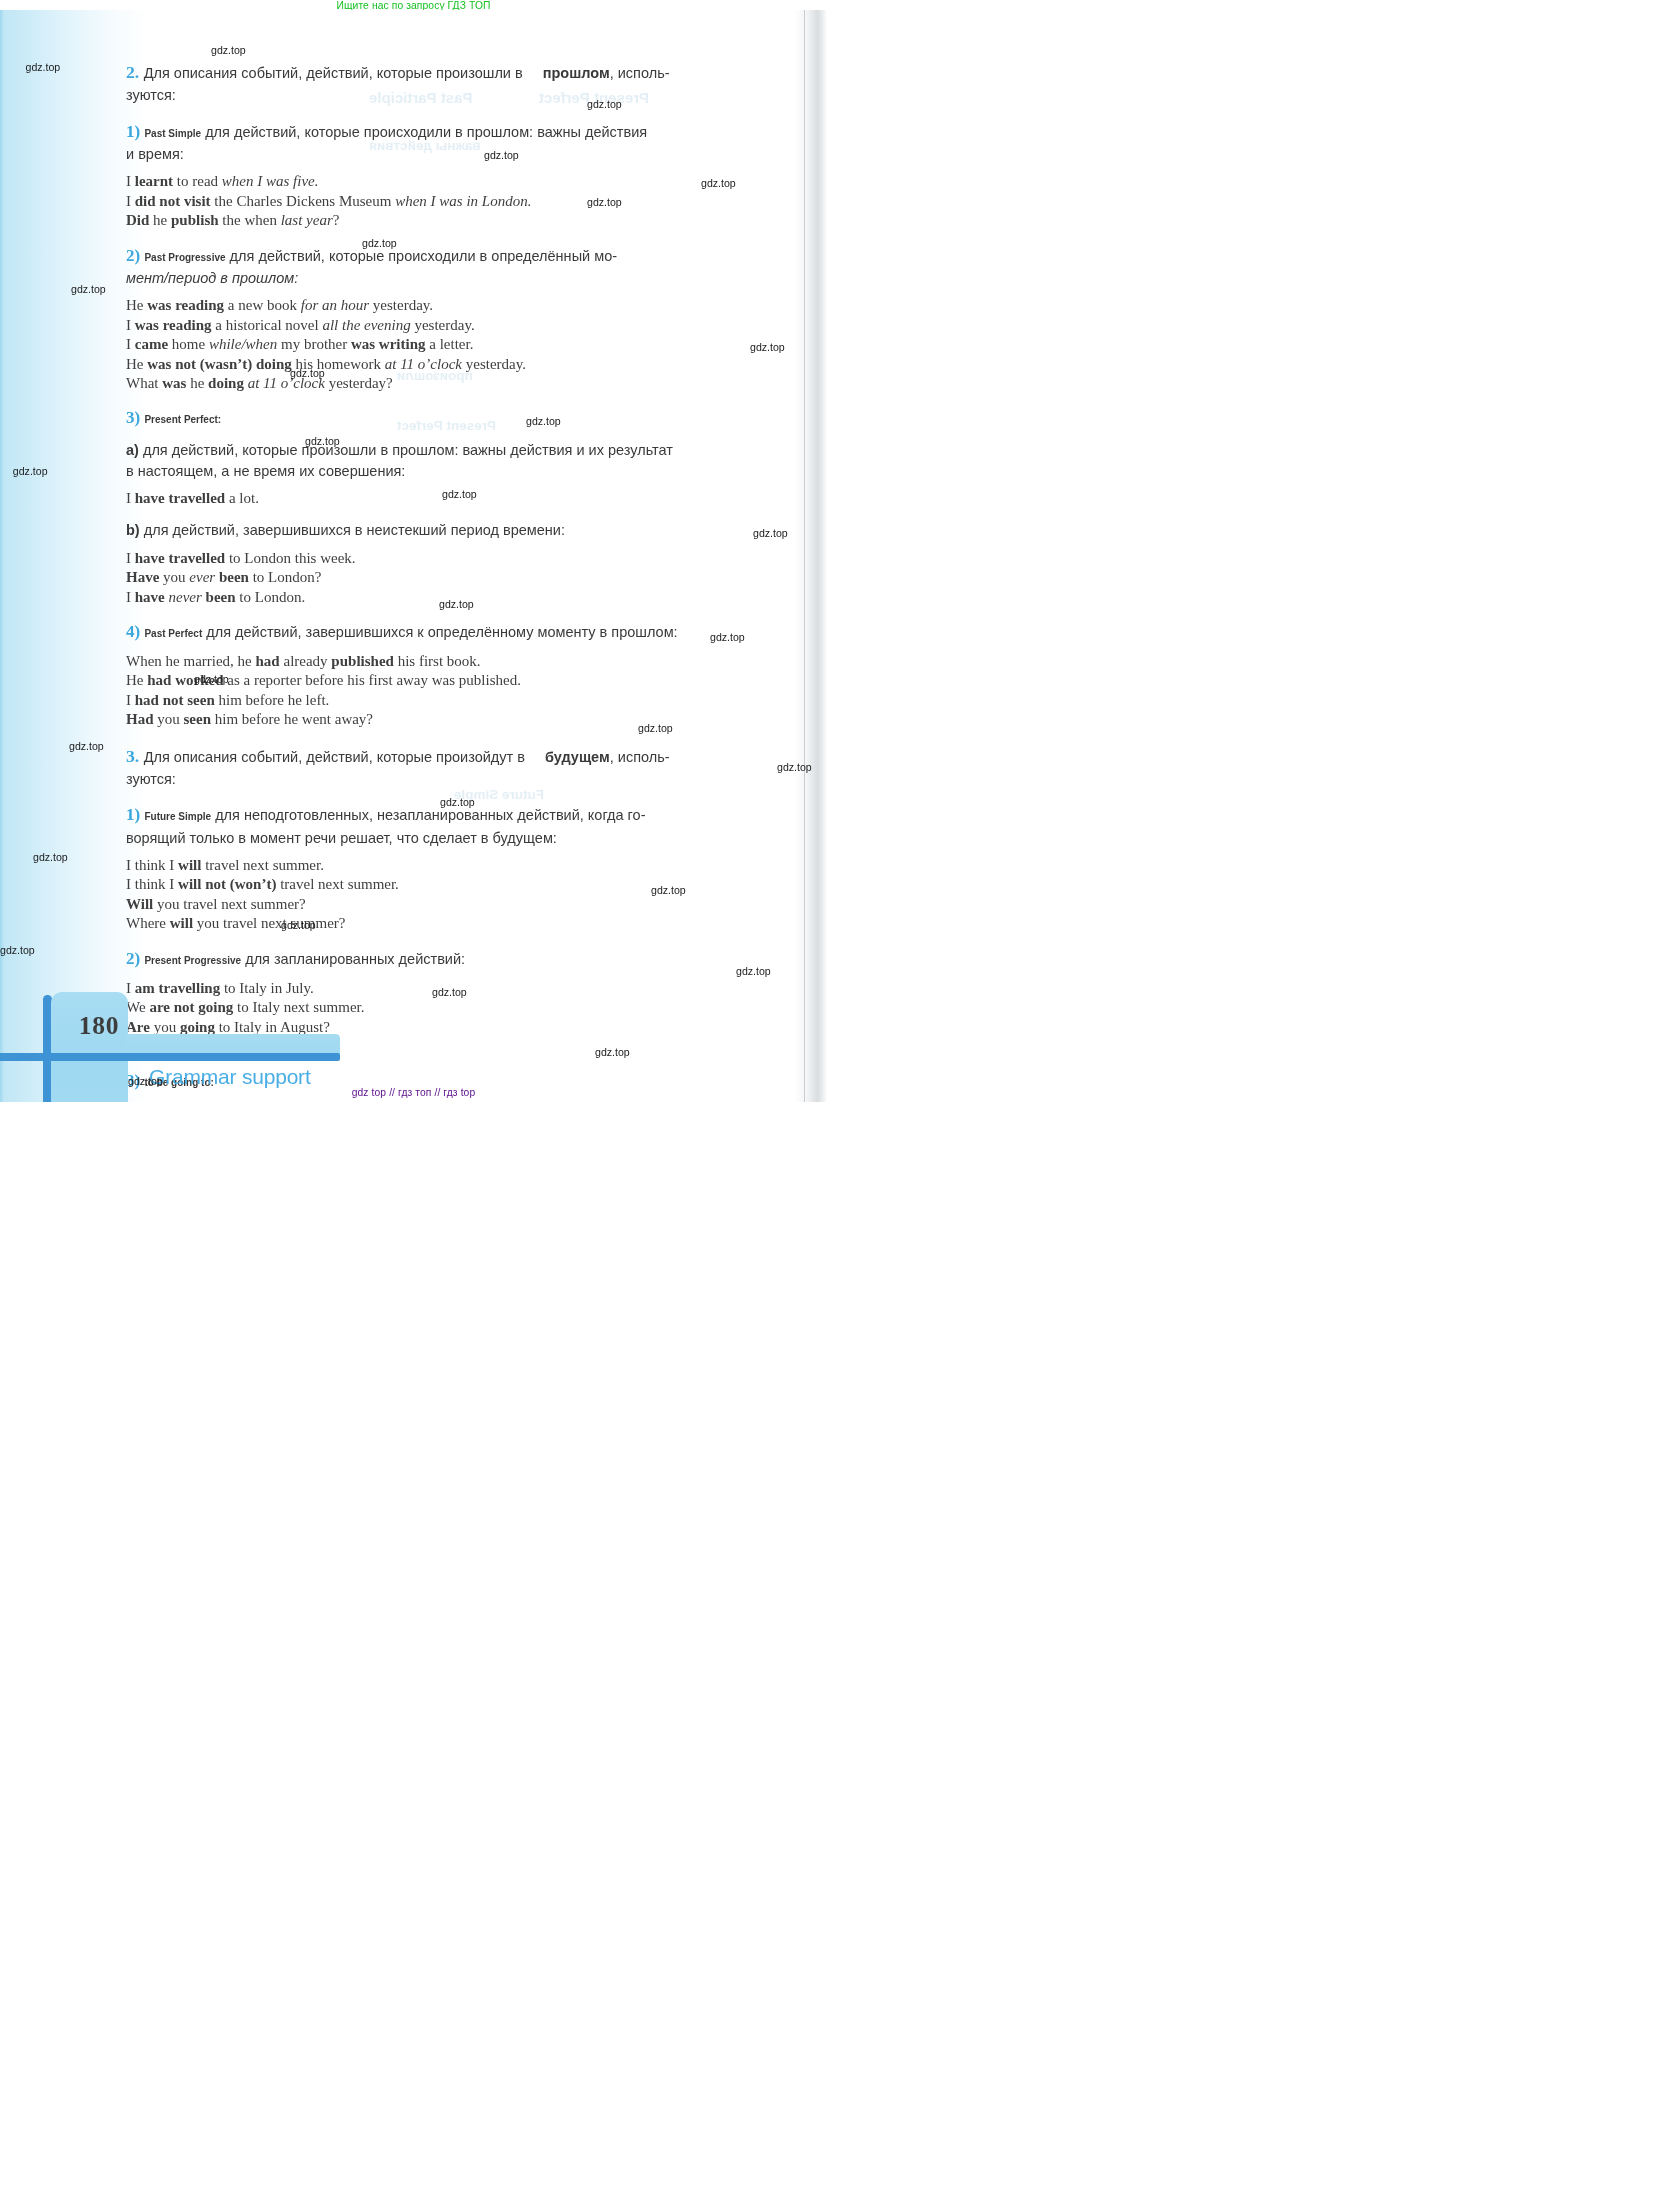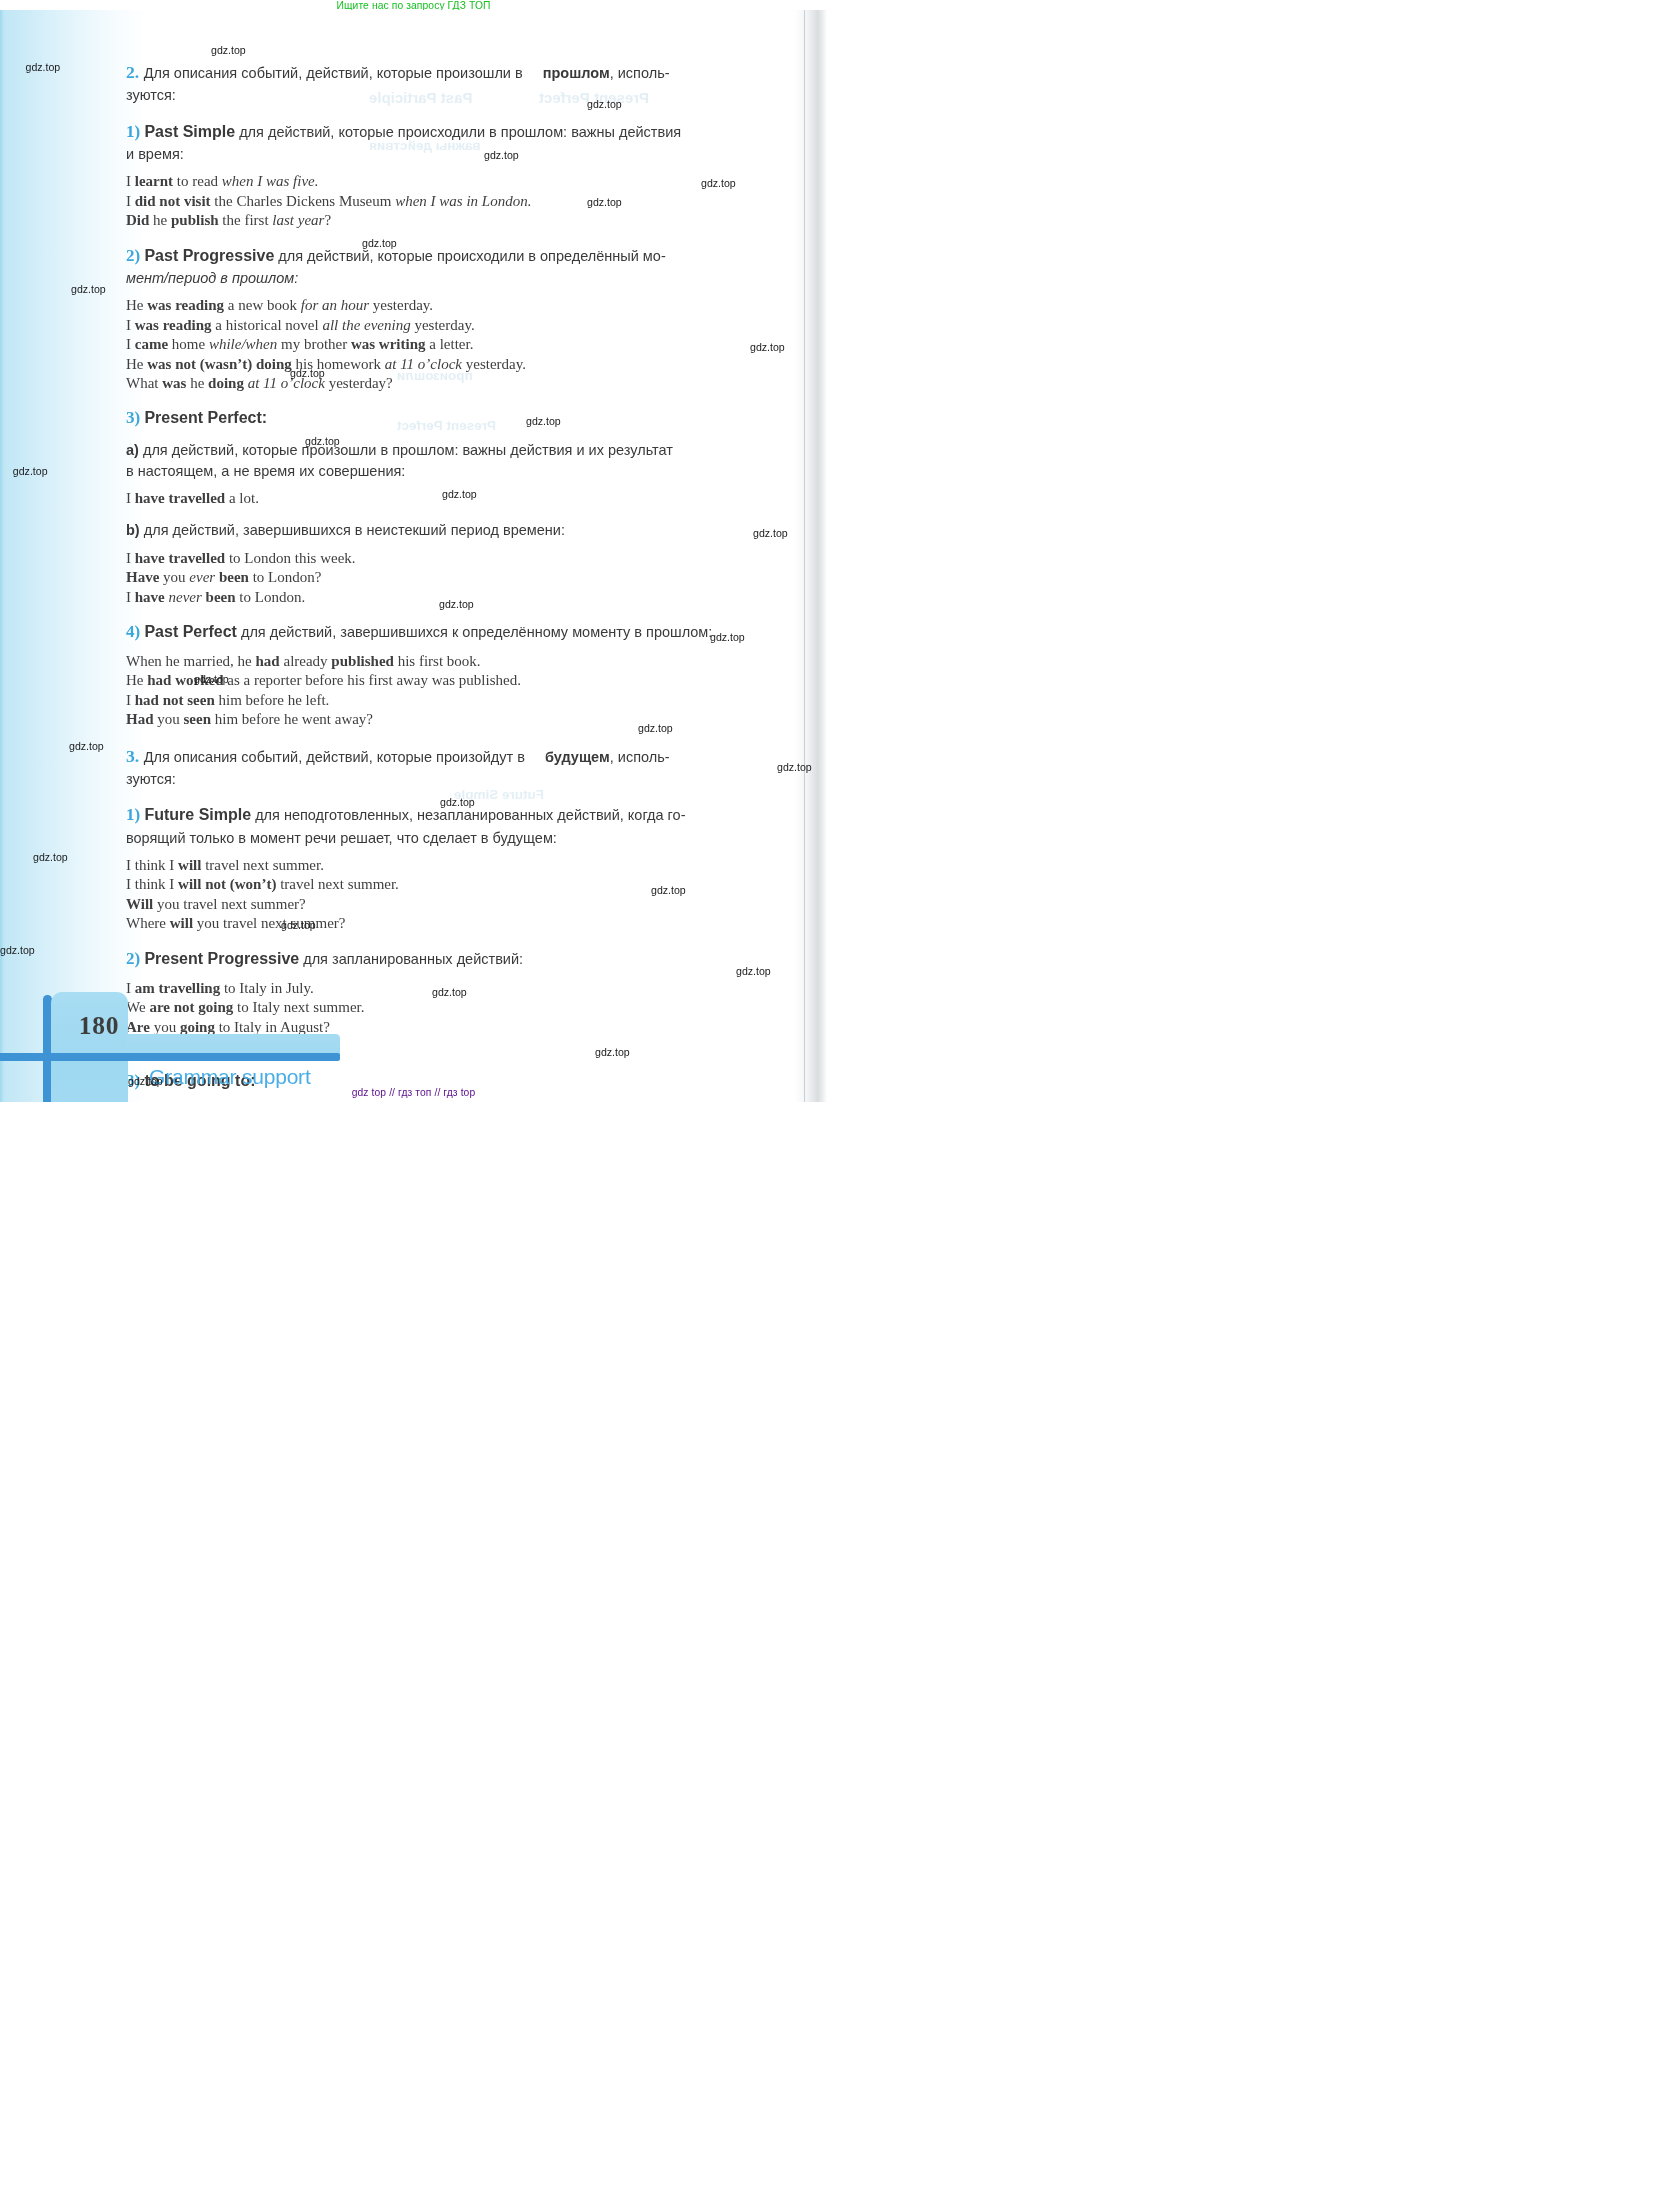--- a/index.html
+++ b/index.html
@@ -109,21 +109,21 @@
   .sub-marker {
     color: #3ba7dd;
     font-weight: bold;
     font-family: "Liberation Serif", serif;
     font-size: 17px;
   }
   .tense-name {
     font-weight: bold;
     color: #3a3a3a;
     font-family: "Liberation Sans", sans-serif;
-    font-size: 16px;
+    font-size: 10px;
   }
   .ru-bold { font-weight: bold; padding-left: 16px; }
 
   .ex {
     font-family: "Liberation Serif", serif;
     font-size: 15px;
     color: #3f3f3f;
     line-height: 1.30;
     margin: 0;
     white-space: nowrap;
@@ -230,21 +230,21 @@
 
   <div id="content">
       <p class="para ru" style="margin-bottom: 0px; line-height: 1.42;"><span class="num-marker">2.  </span><span>Для описания событий, действий, которые произошли в </span><span class="ru-bold">прошлом</span><span>, исполь-</span></p>
       <p class="para ru" style="line-height: 1.42;">зуются:</p>
       <div style="height: 14px;"></div>
       <p class="para ru" style="line-height: 1.42;"><span class="sub-marker">1) </span><span class="tense-name">Past Simple</span><span> для действий, которые происходили в прошлом: важны действия</span></p>
       <p class="para ru" style="line-height: 1.42;">и время:</p>
       <div style="height: 7.8px;"></div>
       <p class="ex"><span>I </span><b>learnt</b><span> to read </span><i>when I was five.</i></p>
       <p class="ex"><span>I </span><b>did not visit</b><span> the Charles Dickens Museum </span><i>when I was in London.</i></p>
-      <p class="ex"><b>Did</b><span> he </span><b>publish</b><span> the first </span><i>last year</i><span>?</span></p>
+      <p class="ex"><b>Did</b><span> he </span><b>publish</b><span> the when </span><i>last year</i><span>?</span></p>
       <div style="height: 12.8px;"></div>
       <p class="para ru" style="line-height: 1.42;"><span class="sub-marker">2) </span><span class="tense-name">Past Progressive</span><span> для действий, которые происходили в определённый мо-</span></p>
       <p class="para ru" style="line-height: 1.42; font-style: italic;">мент/период в прошлом:</p>
       <div style="height: 7.8px;"></div>
       <p class="ex"><span>He </span><b>was reading</b><span> a new book </span><i>for an hour</i><span> yesterday.</span></p>
       <p class="ex"><span>I </span><b>was reading</b><span> a historical novel </span><i>all the evening</i><span> yesterday.</span></p>
       <p class="ex"><span>I </span><b>came</b><span> home </span><i>while/when</i><span> my brother </span><b>was writing</b><span> a letter.</span></p>
       <p class="ex"><span>He </span><b>was not (wasn’t) doing</b><span> his homework </span><i>at 11 o’clock</i><span> yesterday.</span></p>
       <p class="ex"><span>What </span><b>was</b><span> he </span><b>doing</b><span> </span><i>at 11 o’clock</i><span> yesterday?</span></p>
       <div style="height: 12.8px;"></div>

